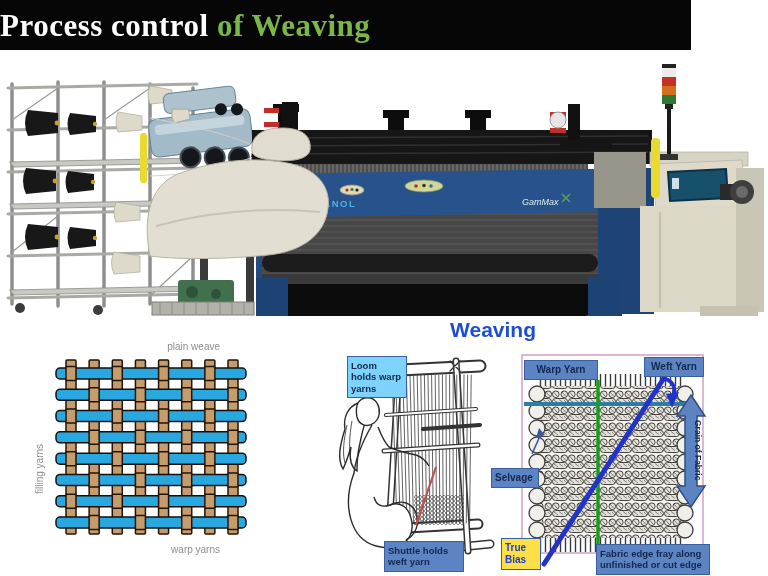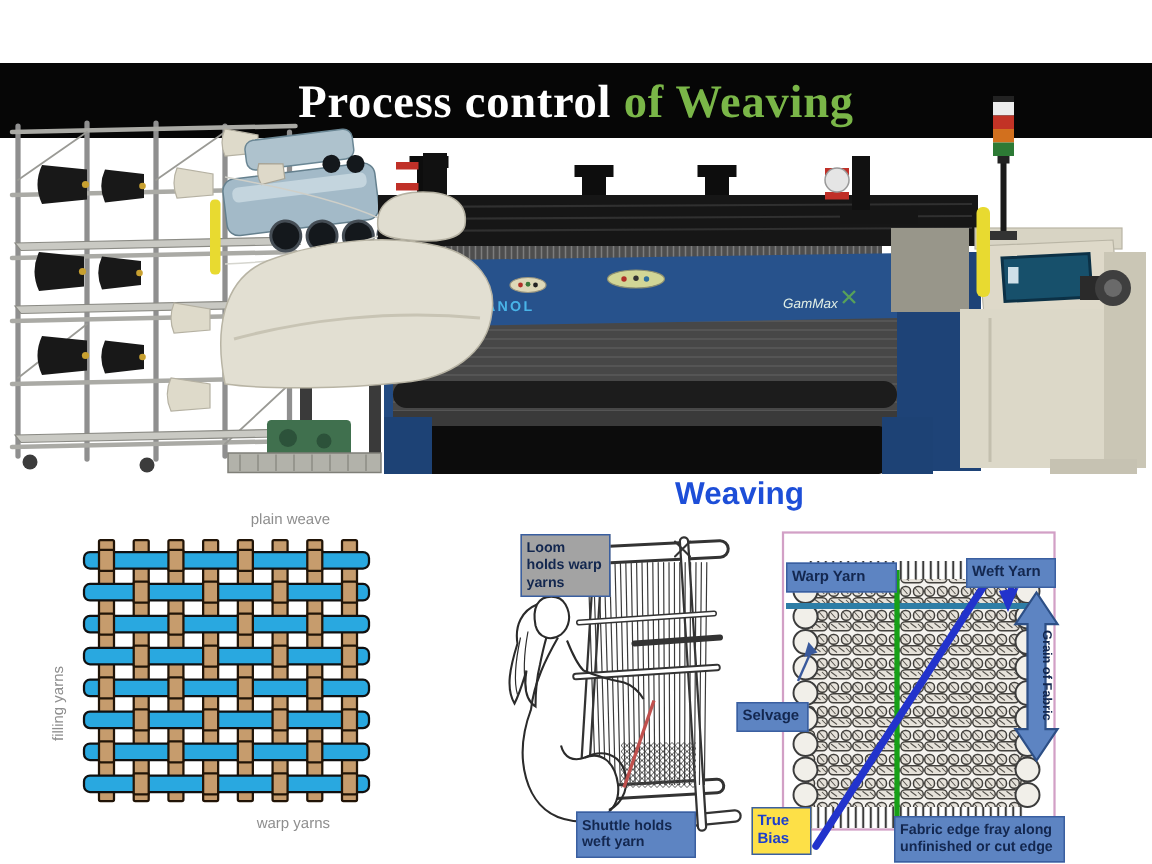--- a/index.html
+++ b/index.html
@@ -1,25 +1,25 @@
 <!DOCTYPE html>
 <html><head>
 <meta charset="utf-8">
 <style>
   html,body{margin:0;padding:0;}
   body{width:768px;height:576px;position:relative;background:#ffffff;
        font-family:"Liberation Sans",sans-serif;overflow:hidden;}
-  .titlebar{position:absolute;left:0;top:0;width:768px;height:50px;background:#060606;
-            text-align:center;line-height:51px;font-family:"Liberation Serif",serif;
-            font-weight:bold;font-size:31px;color:#ffffff;letter-spacing:.5px;margin-top:42px;}
+  .titlebar{position:absolute;left:0;top:0;width:691px;height:50px;background:#060606;
+            text-align:left;line-height:51px;font-family:"Liberation Serif",serif;
+            font-weight:bold;font-size:31px;color:#ffffff;letter-spacing:.5px;}
   .abs{position:absolute;}
   .blabel{position:absolute;background:#5d84c2;border:1px solid #3a5fa0;color:#13274f;
           font-weight:bold;font-size:9px;line-height:1.2;padding:3px 3px;
           box-sizing:border-box;z-index:5;}
-  .blabel.center{margin-top:15px;}
+  .blabel.center{text-align:center;}
   .gray-label{position:absolute;color:#8e8e8e;font-size:10px;text-align:right;z-index:4;}
   .vert-label{position:absolute;color:#8e8e8e;font-size:10px;writing-mode:vertical-rl;
               transform:rotate(180deg);z-index:4;}
   .weaving-heading{position:absolute;left:433px;top:318px;width:120px;text-align:center;
                    font-size:21px;font-weight:bold;color:#cf4742;z-index:4;}
   svg{display:block;}
 </style>
 </head>
 <body>
 
@@ -335,21 +335,21 @@
     <path d="M19,70 C16,84 14,98 17,108 M24,66 C21,82 21,96 23,106" fill="none" stroke-width="0.8"></path>
     <path d="M30,48 C34,41 45,41 49,48 C53,55 52,63 46,68 C39,73 31,70 29,62 C28,57 28,52 30,48 Z"></path>
     <path d="M44,70 C36,84 28,100 26,118 C24,136 28,152 38,162" fill="none"></path>
     <path d="M50,72 C54,82 57,88 61,92 C70,96 78,98 88,100 C94,102 98,106 101,111" fill="none"></path>
     <path d="M26,118 C14,150 22,184 48,191 C70,197 86,186 84,168 C82,152 72,146 62,150 C54,153 48,150 46,142"></path>
     <path d="M62,150 C74,144 84,148 88,158 C92,168 88,180 78,185" fill="none"></path>
     <ellipse cx="94" cy="194" rx="10" ry="5"></ellipse>
   </g>
   <line x1="108" y1="112" x2="88" y2="170" stroke="#c0504d" stroke-width="2.2"></line>
 </svg>
-<div class="blabel" style="left: 347px; top: 356px; width: 60px; font-size: 9.5px; background: #a3a3a3; border-color: rgb(58, 95, 160); color: rgb(19, 39, 79);">Loom holds warp yarns</div>
+<div class="blabel" style="left: 347px; top: 356px; width: 60px; font-size: 9.5px; background: #7dd3fc; border-color: rgb(58, 95, 160); color: rgb(19, 39, 79);">Loom holds warp yarns</div>
 <div class="blabel" style="left: 384px; top: 525px; width: 80px; font-size: 9.5px; background: rgb(93, 132, 194); border-color: rgb(58, 95, 160); color: rgb(19, 39, 79); margin-top: 16px;">Shuttle holds weft yarn</div>
 
 <svg class="abs" id="grain-svg" style="left:488px;top:350px;" width="230" height="226" viewBox="0 0 230 226">
   <defs>
     <pattern id="weavetex" width="16" height="16" patternUnits="userSpaceOnUse">
       <rect width="16" height="16" fill="#f4f2ee"></rect>
       <g fill="#e6e2da" stroke="#42403c" stroke-width="1">
         <rect x="0.5" y="0.5" width="15" height="6" rx="3"></rect>
         <rect x="0.5" y="9" width="6.5" height="6.5" rx="3"></rect>
         <rect x="9" y="9" width="6.5" height="6.5" rx="3"></rect>

